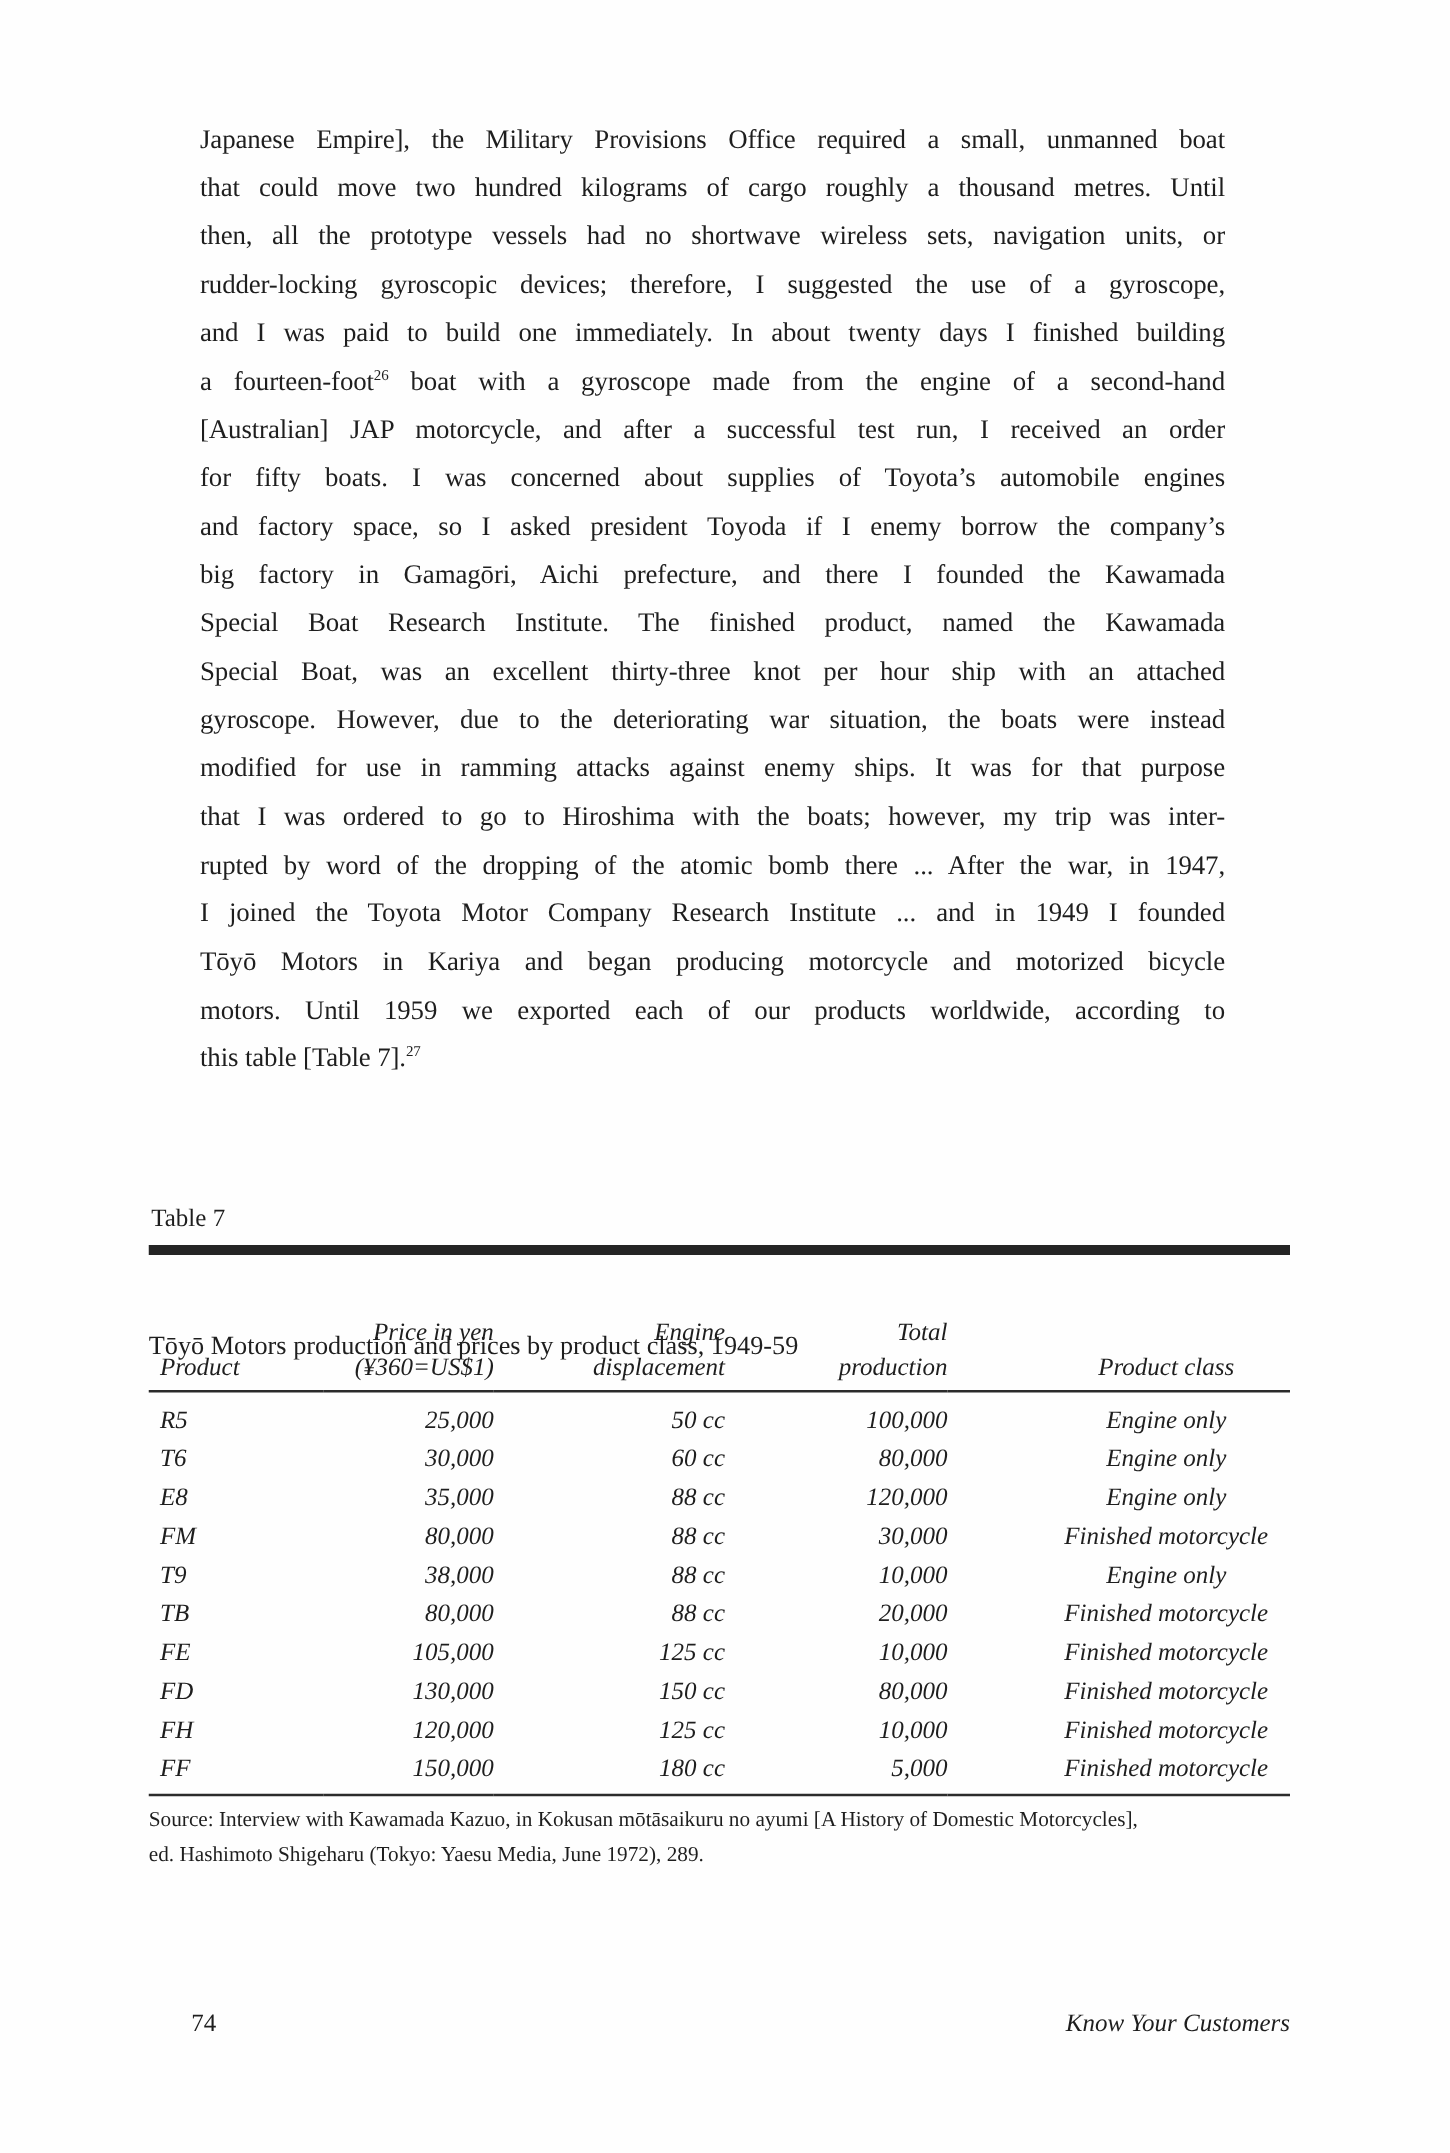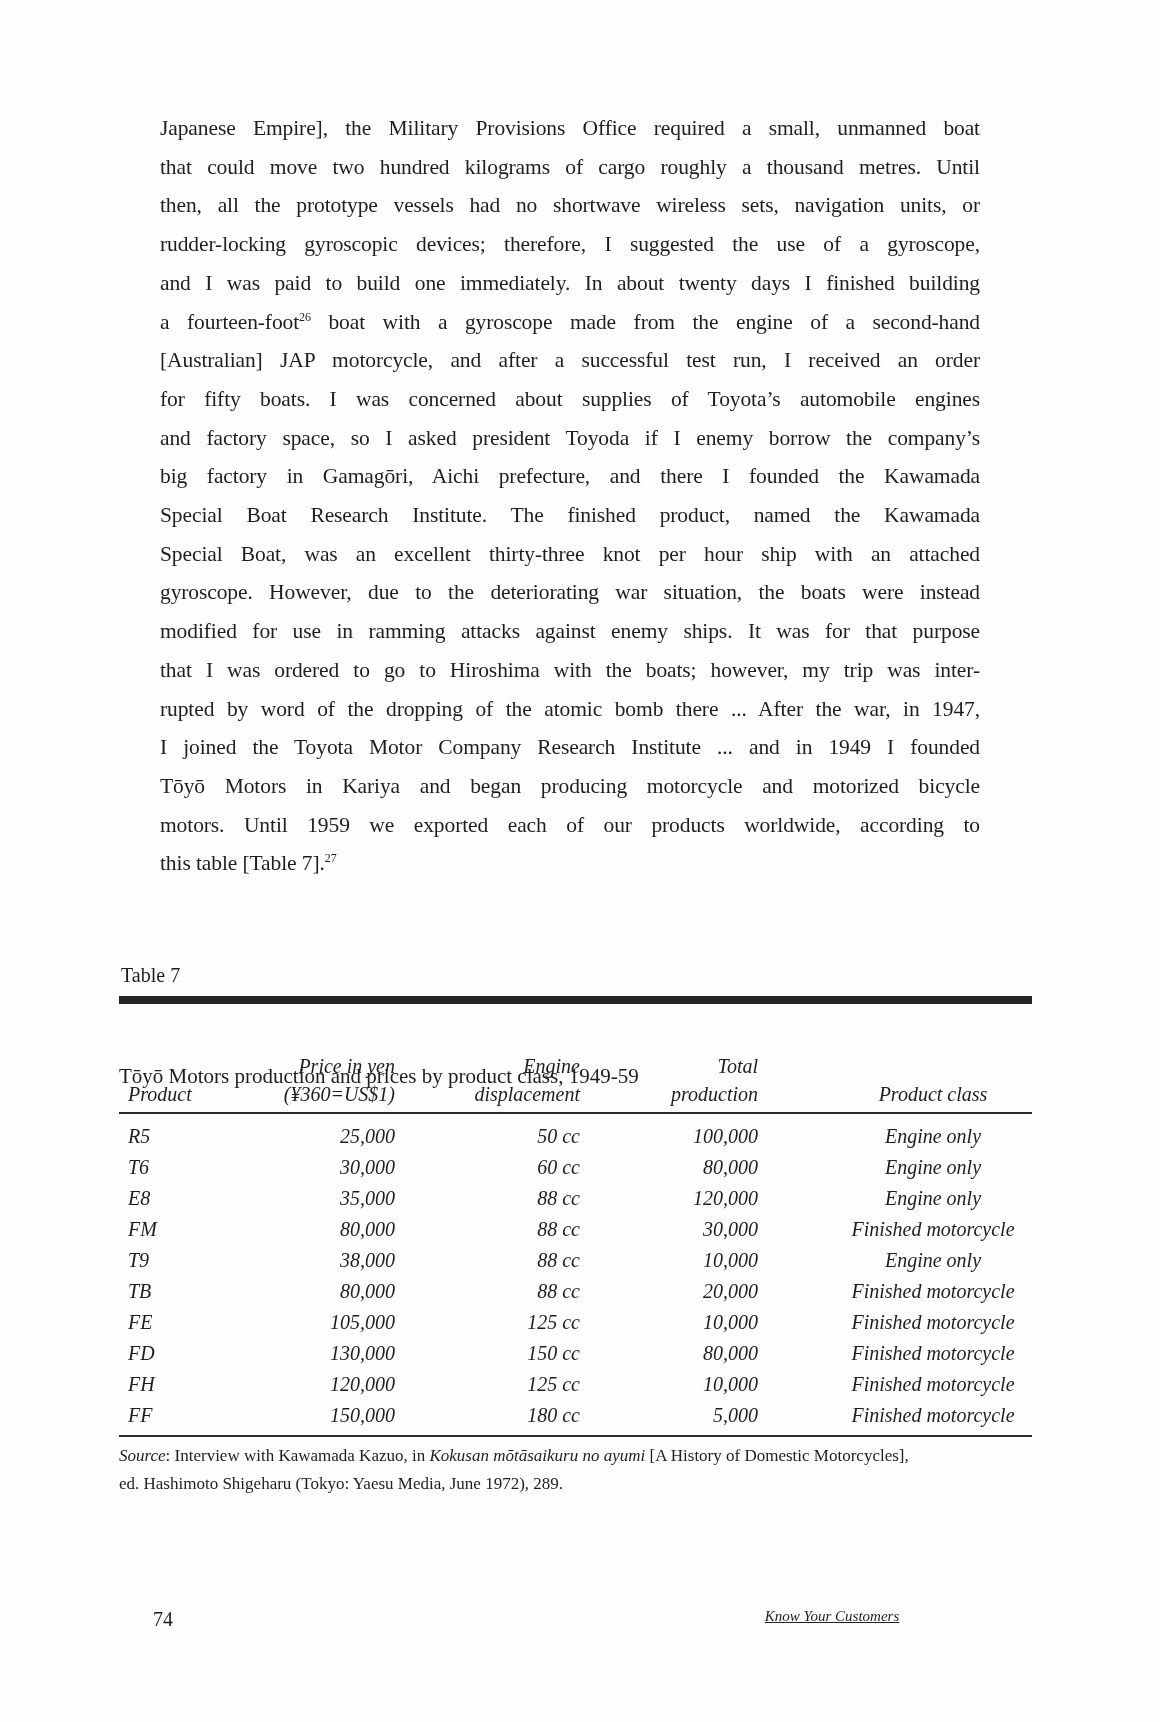--- a/index.html
+++ b/index.html
@@ -6,21 +6,21 @@
   body{
     width:1160px;height:1722px;position:relative;
     background:#fefefe;color:#1e1e1e;
     font-family:"Liberation Serif","DejaVu Serif",serif;
   }
   .page{position:absolute;inset:0;}
 
   
   .quote{
     position:absolute;left:160px;top:92px;width:820px;
-    font-size:21.5px;line-height:38.7px;letter-spacing:-0.1px;margin-top:17px;
+    font-size:21.5px;line-height:38.7px;letter-spacing:-0.1px;
   }
   .qline{text-align:justify;text-align-last:justify;white-space:normal;}
   .qline.last{text-align-last:left;}
   sup{font-size:12px;line-height:0;vertical-align:super;}
 
   
   .tcaption{
     position:absolute;left:121px;top:964px;
     font-size:20px;
   }
@@ -47,27 +47,27 @@
   .dtable tbody tr:last-child td{border-bottom:2px solid #2b2b2b;padding-bottom:4px;}
   .c-product{text-align:left;padding-left:9px !important;}
   .c-price,.c-disp,.c-prod{text-align:right;}
   .c-class{text-align:center;padding-left:76px !important;}
 
   
   .source{
     position:absolute;left:119px;top:1442px;width:920px;
     font-size:17px;line-height:28px;white-space:nowrap;
   }
-  .ital{font-style:italic;}
+  .ital{}
 
   
   .footer-num{position:absolute;left:153px;top:1608px;font-size:20px;}
   .footer-title{
     position:absolute;left:632px;top:1608px;width:400px;
-    font-size:15px;font-style:italic;text-align:center;text-decoration:underline;
+    font-size:20px;font-style:italic;text-align:right;
   }
 </style>
 </head>
 <body>
 
 <div class="page">
 
   <div class="quote">
     <div class="qline">Japanese Empire], the Military Provisions Office required a small, unmanned boat</div>
     <div class="qline">that could move two hundred kilograms of cargo roughly a thousand metres. Until</div>

